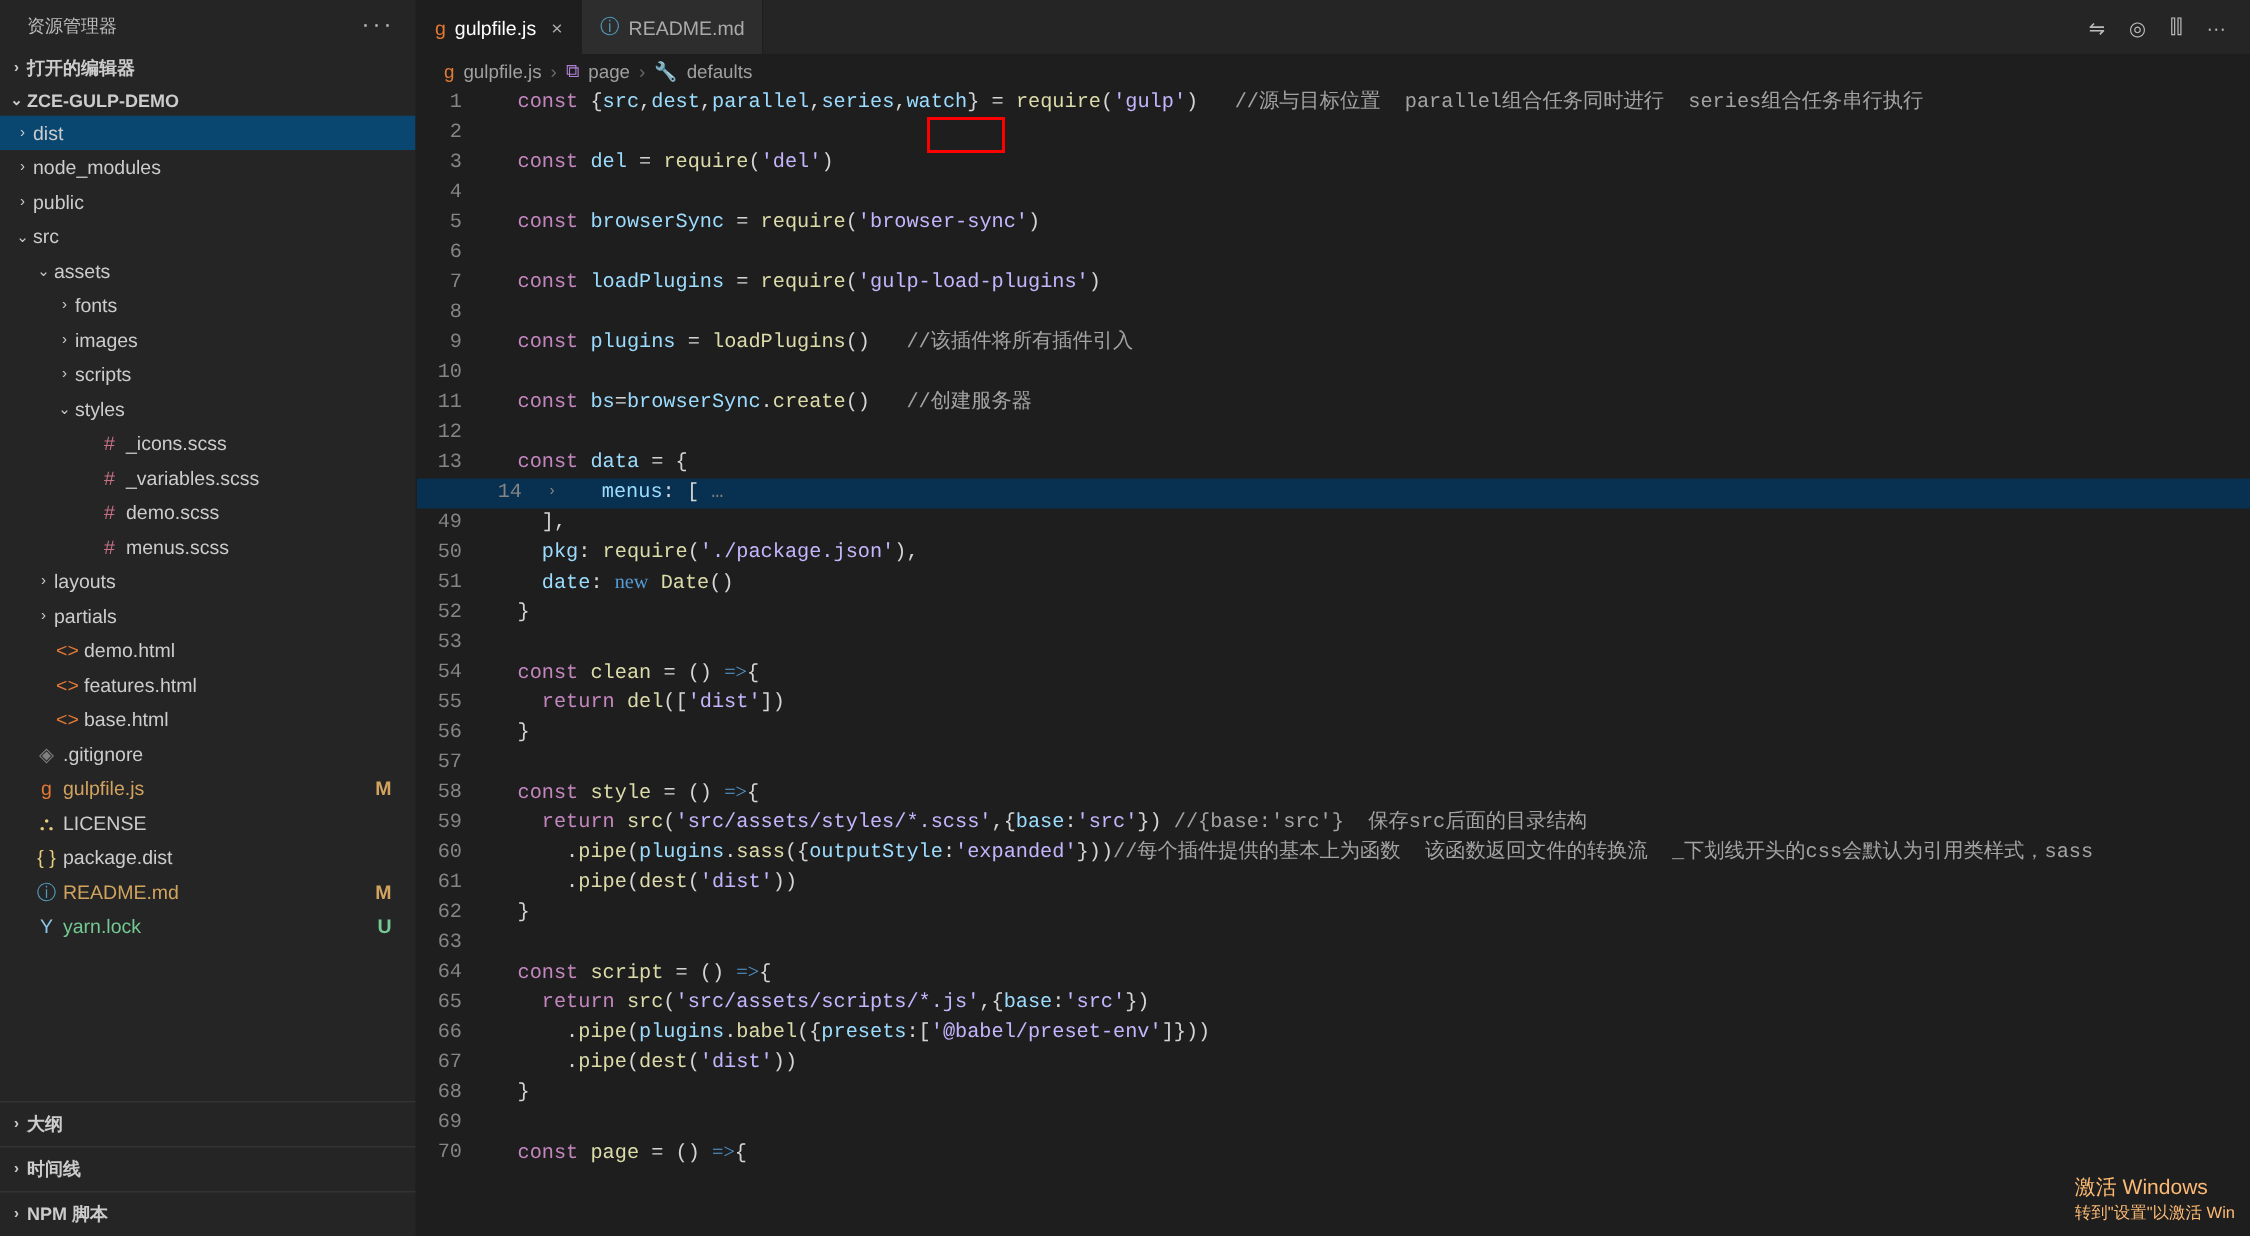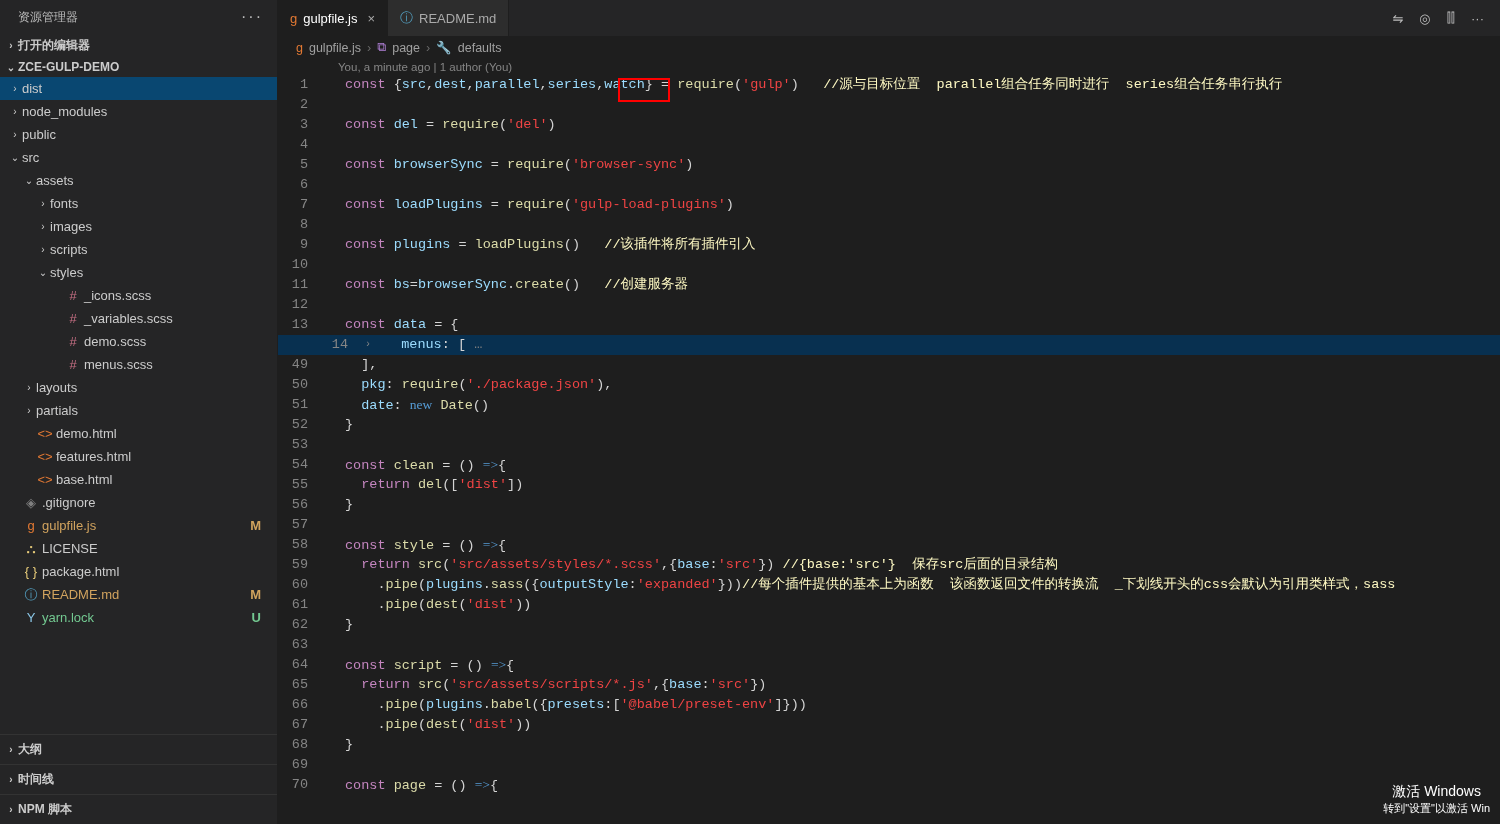--- a/index.html
+++ b/index.html
@@ -142,38 +142,38 @@
 .gutterbar { width: 3px; flex-shrink: 0; }
 .gutterbar.g1 { background: #587c0c; }
 .gutterbar.mod { background: #0c7d9d; }
 .line.hi { background: #083050; padding-left: 40px; }
 .codecell { padding-left: 10px; }
 
 .kw    { color: #c586c0; }
 .blue  { color: #569cd6; font-family: Liberation Serif, serif; }
 .id    { color: #9cdcfe; }
 .fn    { color: #dcdcaa; }
-.str   { color: #ef4444; margin-top: 46px; }
-.cmt   { color: #fef9c3; }
+.str   { color: #c4b5fd; margin-top: 46px; }
+.cmt   { color: #a3a3a3; }
 .grey  { color: #808080; }
 .pu    { color: #d4d4d4; }
 
 .redbox {
   position: absolute;
   border: 2px solid #ff0000;
   z-index: 20;
 }
 
 .watermark {
   position: absolute;
   right: 10px;
   bottom: 8px;
-  color: #ffffff;
+  color: #fdba74;
   font-size: 14px;
-  text-align: center;
+  text-align: left;
   pointer-events: none;
 }
 .watermark .sub { font-size: 11px; }
 </style>
 </head>
 <body>
 
 <div class="sidebar">
   <div class="sidebar-header">
     <span>资源管理器</span>
@@ -269,21 +269,21 @@
         <span class="icon ic-orange">g</span>
         <span class="name">gulpfile.js</span>
         <span class="status">M</span>
       </div>
       <div class="tree-row" style="padding-left: 22px;">
         <span class="icon ic-yellow">⛬</span>
         <span class="name">LICENSE</span>
       </div>
       <div class="tree-row" style="padding-left: 22px;">
         <span class="icon ic-yellow">{ }</span>
-        <span class="name">package.html</span>
+        <span class="name">package.dist</span>
       </div>
       <div class="tree-row modified" style="padding-left: 22px;">
         <span class="icon ic-blue">ⓘ</span>
         <span class="name">README.md</span>
         <span class="status">M</span>
       </div>
       <div class="tree-row untracked" style="padding-left: 22px;">
         <span class="icon ic-cyan">Y</span>
         <span class="name">yarn.lock</span>
         <span class="status u">U</span>
@@ -332,21 +332,20 @@
     <span class="crumb-ic">g</span>
     <span>gulpfile.js</span>
     <span class="sep">›</span>
     <span style="color:#b180d7">⧉</span>
     <span>page</span>
     <span class="sep">›</span>
     <span style="color:#c5c5c5">🔧</span>
     <span>defaults</span>
   </div>
 
-  <div class="codelens">You, a minute ago | 1 author (You)</div>
 
   <div class="code-container">
     <div class="code" id="code"><div class="line"><div class="gutter">1</div><div class="gutterbar g1"></div><div class="fold"></div><div class="codecell"><span class="kw">const</span> <span class="pu">{</span><span class="id">src</span><span class="pu">,</span><span class="id">dest</span><span class="pu">,</span><span class="id">parallel</span><span class="pu">,</span><span class="id">series</span><span class="pu">,</span><span class="id">watch</span><span class="pu">}</span> <span class="pu">=</span> <span class="fn">require</span><span class="pu">(</span><span class="str">'gulp'</span><span class="pu">)</span>   <span class="cmt">//源与目标位置  parallel组合任务同时进行  series组合任务串行执行</span></div></div><div class="line"><div class="gutter">2</div><div class="gutterbar"></div><div class="fold"></div><div class="codecell"></div></div><div class="line"><div class="gutter">3</div><div class="gutterbar"></div><div class="fold"></div><div class="codecell"><span class="kw">const</span> <span class="id">del</span> <span class="pu">=</span> <span class="fn">require</span><span class="pu">(</span><span class="str">'del'</span><span class="pu">)</span></div></div><div class="line"><div class="gutter">4</div><div class="gutterbar g1"></div><div class="fold"></div><div class="codecell"></div></div><div class="line"><div class="gutter">5</div><div class="gutterbar"></div><div class="fold"></div><div class="codecell"><span class="kw">const</span> <span class="id">browserSync</span> <span class="pu">=</span> <span class="fn">require</span><span class="pu">(</span><span class="str">'browser-sync'</span><span class="pu">)</span></div></div><div class="line"><div class="gutter">6</div><div class="gutterbar"></div><div class="fold"></div><div class="codecell"></div></div><div class="line"><div class="gutter">7</div><div class="gutterbar g1"></div><div class="fold"></div><div class="codecell"><span class="kw">const</span> <span class="id">loadPlugins</span> <span class="pu">=</span> <span class="fn">require</span><span class="pu">(</span><span class="str">'gulp-load-plugins'</span><span class="pu">)</span></div></div><div class="line"><div class="gutter">8</div><div class="gutterbar"></div><div class="fold"></div><div class="codecell"></div></div><div class="line"><div class="gutter">9</div><div class="gutterbar g1"></div><div class="fold"></div><div class="codecell"><span class="kw">const</span> <span class="id">plugins</span> <span class="pu">=</span> <span class="fn">loadPlugins</span><span class="pu">()</span>   <span class="cmt">//该插件将所有插件引入</span></div></div><div class="line"><div class="gutter">10</div><div class="gutterbar"></div><div class="fold"></div><div class="codecell"></div></div><div class="line"><div class="gutter">11</div><div class="gutterbar g1"></div><div class="fold"></div><div class="codecell"><span class="kw">const</span> <span class="id">bs</span><span class="pu">=</span><span class="id">browserSync</span><span class="pu">.</span><span class="fn">create</span><span class="pu">()</span>   <span class="cmt">//创建服务器</span></div></div><div class="line"><div class="gutter">12</div><div class="gutterbar g1"></div><div class="fold"></div><div class="codecell"></div></div><div class="line"><div class="gutter">13</div><div class="gutterbar"></div><div class="fold"></div><div class="codecell"><span class="kw">const</span> <span class="id">data</span> <span class="pu">=</span> <span class="pu">{</span></div></div><div class="line hi"><div class="gutter">14</div><div class="gutterbar"></div><div class="fold">›</div><div class="codecell">  <span class="id">menus</span><span class="pu">:</span> <span class="pu">[</span> <span class="grey">…</span></div></div><div class="line"><div class="gutter">49</div><div class="gutterbar"></div><div class="fold"></div><div class="codecell">  <span class="pu">],</span></div></div><div class="line"><div class="gutter">50</div><div class="gutterbar"></div><div class="fold"></div><div class="codecell">  <span class="id">pkg</span><span class="pu">:</span> <span class="fn">require</span><span class="pu">(</span><span class="str">'./package.json'</span><span class="pu">),</span></div></div><div class="line"><div class="gutter">51</div><div class="gutterbar"></div><div class="fold"></div><div class="codecell">  <span class="id">date</span><span class="pu">:</span> <span class="blue">new</span> <span class="fn">Date</span><span class="pu">()</span></div></div><div class="line"><div class="gutter">52</div><div class="gutterbar"></div><div class="fold"></div><div class="codecell"><span class="pu">}</span></div></div><div class="line"><div class="gutter">53</div><div class="gutterbar"></div><div class="fold"></div><div class="codecell"></div></div><div class="line"><div class="gutter">54</div><div class="gutterbar g1"></div><div class="fold"></div><div class="codecell"><span class="kw">const</span> <span class="fn">clean</span> <span class="pu">=</span> <span class="pu">()</span> <span class="blue">=&gt;</span><span class="pu">{</span></div></div><div class="line"><div class="gutter">55</div><div class="gutterbar g1"></div><div class="fold"></div><div class="codecell">  <span class="kw">return</span> <span class="fn">del</span><span class="pu">([</span><span class="str">'dist'</span><span class="pu">])</span></div></div><div class="line"><div class="gutter">56</div><div class="gutterbar g1"></div><div class="fold"></div><div class="codecell"><span class="pu">}</span></div></div><div class="line"><div class="gutter">57</div><div class="gutterbar"></div><div class="fold"></div><div class="codecell"></div></div><div class="line"><div class="gutter">58</div><div class="gutterbar g1"></div><div class="fold"></div><div class="codecell"><span class="kw">const</span> <span class="fn">style</span> <span class="pu">=</span> <span class="pu">()</span> <span class="blue">=&gt;</span><span class="pu">{</span></div></div><div class="line"><div class="gutter">59</div><div class="gutterbar g1"></div><div class="fold"></div><div class="codecell">  <span class="kw">return</span> <span class="fn">src</span><span class="pu">(</span><span class="str">'src/assets/styles/*.scss'</span><span class="pu">,{</span><span class="id">base</span><span class="pu">:</span><span class="str">'src'</span><span class="pu">})</span> <span class="cmt">//{base:'src'}  保存src后面的目录结构</span></div></div><div class="line"><div class="gutter">60</div><div class="gutterbar mod"></div><div class="fold"></div><div class="codecell">    <span class="pu">.</span><span class="fn">pipe</span><span class="pu">(</span><span class="id">plugins</span><span class="pu">.</span><span class="fn">sass</span><span class="pu">({</span><span class="id">outputStyle</span><span class="pu">:</span><span class="str">'expanded'</span><span class="pu">}))</span><span class="cmt">//每个插件提供的基本上为函数  该函数返回文件的转换流  _下划线开头的css会默认为引用类样式，sass</span></div></div><div class="line"><div class="gutter">61</div><div class="gutterbar g1"></div><div class="fold"></div><div class="codecell">    <span class="pu">.</span><span class="fn">pipe</span><span class="pu">(</span><span class="fn">dest</span><span class="pu">(</span><span class="str">'dist'</span><span class="pu">))</span></div></div><div class="line"><div class="gutter">62</div><div class="gutterbar g1"></div><div class="fold"></div><div class="codecell"><span class="pu">}</span></div></div><div class="line"><div class="gutter">63</div><div class="gutterbar"></div><div class="fold"></div><div class="codecell"></div></div><div class="line"><div class="gutter">64</div><div class="gutterbar g1"></div><div class="fold"></div><div class="codecell"><span class="kw">const</span> <span class="fn">script</span> <span class="pu">=</span> <span class="pu">()</span> <span class="blue">=&gt;</span><span class="pu">{</span></div></div><div class="line"><div class="gutter">65</div><div class="gutterbar g1"></div><div class="fold"></div><div class="codecell">  <span class="kw">return</span> <span class="fn">src</span><span class="pu">(</span><span class="str">'src/assets/scripts/*.js'</span><span class="pu">,{</span><span class="id">base</span><span class="pu">:</span><span class="str">'src'</span><span class="pu">})</span></div></div><div class="line"><div class="gutter">66</div><div class="gutterbar g1"></div><div class="fold"></div><div class="codecell">    <span class="pu">.</span><span class="fn">pipe</span><span class="pu">(</span><span class="id">plugins</span><span class="pu">.</span><span class="fn">babel</span><span class="pu">({</span><span class="id">presets</span><span class="pu">:[</span><span class="str">'@babel/preset-env'</span><span class="pu">]}))</span></div></div><div class="line"><div class="gutter">67</div><div class="gutterbar g1"></div><div class="fold"></div><div class="codecell">    <span class="pu">.</span><span class="fn">pipe</span><span class="pu">(</span><span class="fn">dest</span><span class="pu">(</span><span class="str">'dist'</span><span class="pu">))</span></div></div><div class="line"><div class="gutter">68</div><div class="gutterbar g1"></div><div class="fold"></div><div class="codecell"><span class="pu">}</span></div></div><div class="line"><div class="gutter">69</div><div class="gutterbar"></div><div class="fold"></div><div class="codecell"></div></div><div class="line"><div class="gutter">70</div><div class="gutterbar g1"></div><div class="fold"></div><div class="codecell"><span class="kw">const</span> <span class="fn">page</span> <span class="pu">=</span> <span class="pu">()</span> <span class="blue">=&gt;</span><span class="pu">{</span></div></div></div>
     <div class="redbox" id="redbox" style="position: fixed; left: 618px; top: 78px; width: 52px; height: 24px;"></div>
   </div>
 
   <div class="watermark">
     <div>激活 Windows</div>
     <div class="sub">转到"设置"以激活 Win</div>
   </div>

